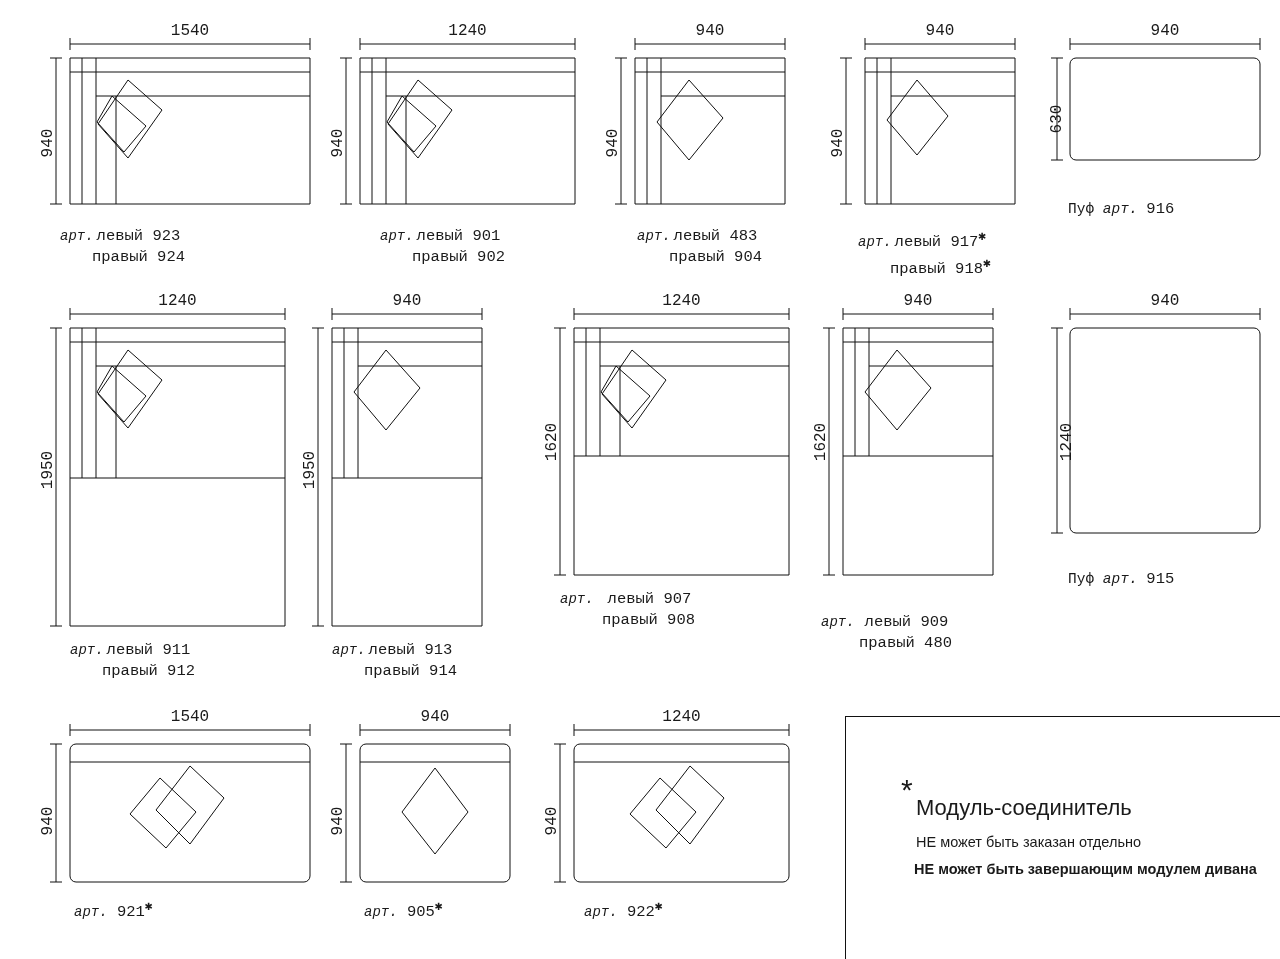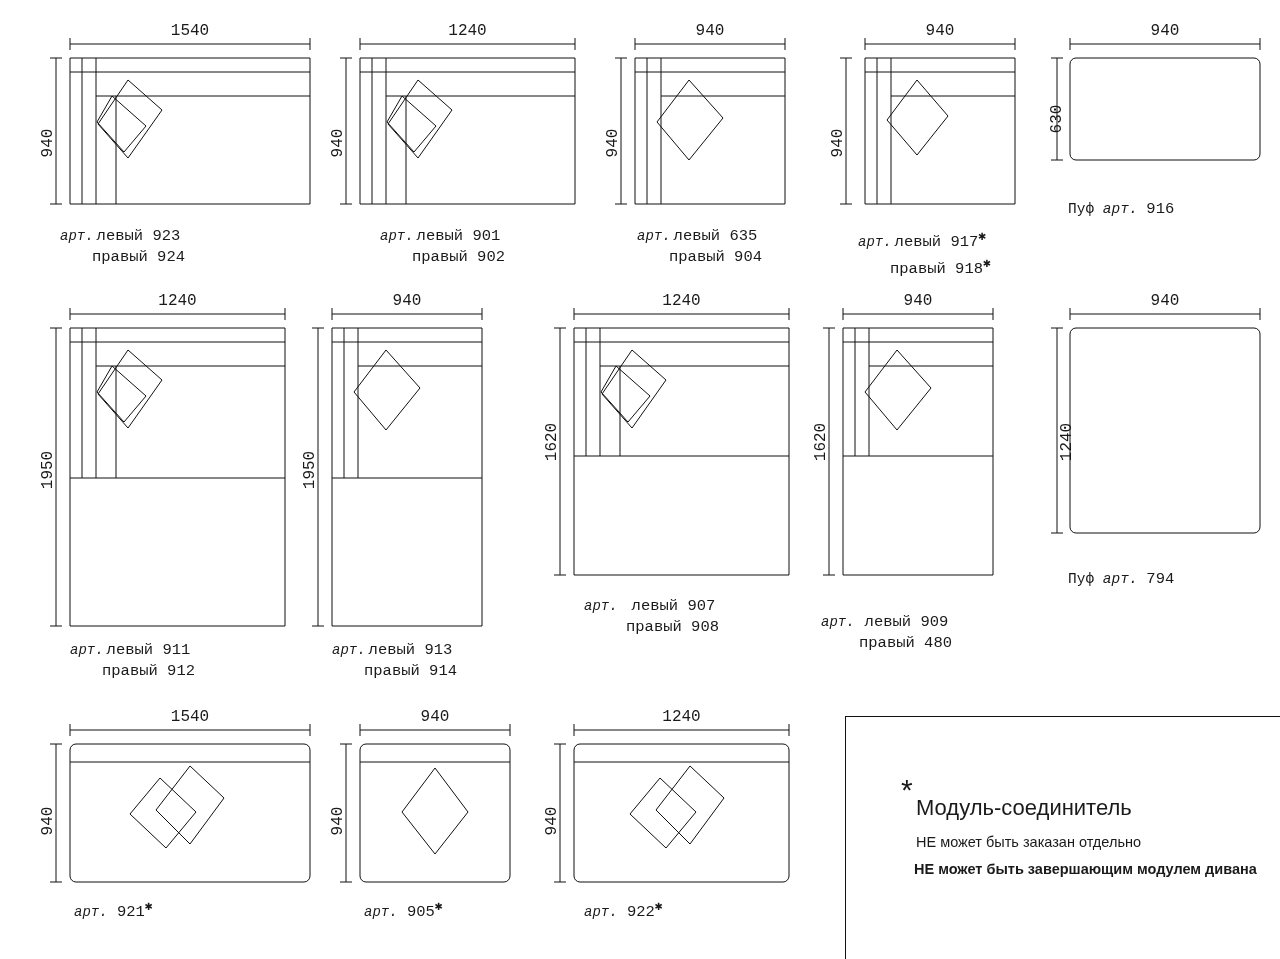--- a/index.html
+++ b/index.html
@@ -188,21 +188,21 @@
       <path class="ln" d="M50,58 H62"></path>
       <path class="ln" d="M50,204 H62"></path>
       <path class="body-fill" d="M70,58 H220 V204 H70 Z"></path>
       <path class="ln" d="M70,72 H220"></path>
       <path class="ln" d="M82,58 V204"></path>
       <path class="ln" d="M96,58 V204"></path>
       <path class="ln" d="M96,96 H220"></path>
       <path class="ln" d="M124,80 L158,118 L124,160 L92,122 Z"></path>
     </svg>
     <div class="caption" style="left:72px;top:226px;">
-      <span class="row"><span class="art">арт.</span><span class="pad">левый 635</span></span>
+      <span class="row"><span class="art">арт.</span><span class="pad">левый 483</span></span>
       <span class="row" style="padding-left:32px;"><span>правый 904</span></span>
     </div>
   </div>
 
   <div class="module" style="left:790px;top:0;width:270px;height:270px;">
     <div class="dim-top" style="left:75px;top:22px;width:150px;">940</div>
     <div class="dim-left" style="left:18px;top:134px;width:60px;text-align:center;">940</div>
     <svg width="270" height="230">
       <path class="ln" d="M75,44 H225"></path>
       <path class="ln" d="M75,38 V50"></path>
@@ -304,21 +304,21 @@
       <path class="body-fill" d="M62,50 H277 V297 H62 Z"></path>
       <path class="ln" d="M62,64 H277"></path>
       <path class="ln" d="M74,50 V178"></path>
       <path class="ln" d="M88,50 V178"></path>
       <path class="ln" d="M88,88 H277"></path>
       <path class="ln" d="M62,178 H277"></path>
       <path class="ln" d="M108,88 V178"></path>
       <path class="ln" d="M120,72 L154,102 L120,150 L90,116 Z"></path>
       <path class="ln" d="M104,88 L138,118 L116,144 L89,114 Z"></path>
     </svg>
-    <div class="caption" style="left:48px;top:318px;margin-left:24px;">
+    <div class="caption" style="left:48px;top:311px;">
       <span class="row"><span class="art">арт.</span><span class="pad" style="padding-left:14px">левый 907</span></span>
       <span class="row" style="padding-left:42px;"><span>правый 908</span></span>
     </div>
   </div>
 
   <div class="module" style="left:785px;top:278px;width:260px;height:380px;">
     <div class="dim-top" style="left:58px;top:14px;width:150px;">940</div>
     <div class="dim-left" style="left:-4px;top:155px;width:80px;text-align:center;">1620</div>
     <svg width="260" height="330">
       <path class="ln" d="M58,36 H208"></path>
@@ -348,21 +348,21 @@
       <path class="ln" d="M35,36 H225"></path>
       <path class="ln" d="M35,30 V42"></path>
       <path class="ln" d="M225,30 V42"></path>
       <path class="ln" d="M22,50 V255"></path>
       <path class="ln" d="M16,50 H28"></path>
       <path class="ln" d="M16,255 H28"></path>
       <path class="body-fill" d="M41,50 H219 a6,6 0 0 1 6,6 V249 a6,6 0 0 1 -6,6 H41 a6,6 0 0 1 -6,-6 V56 a6,6 0 0 1 6,-6 Z"></path>
     </svg>
     <div class="puf-label" style="left:33px;top:290px;">
       <span class="row">Пуф</span>
-      <span class="row"><span class="art">арт.</span>&nbsp;<span style="font-size:15.5px">794</span></span>
+      <span class="row"><span class="art">арт.</span>&nbsp;<span style="font-size:15.5px">915</span></span>
     </div>
   </div>
 
   <div class="module" style="left:0;top:700px;width:320px;height:255px;">
     <div class="dim-top" style="left:70px;top:8px;width:240px;">1540</div>
     <div class="dim-left" style="left:18px;top:112px;width:60px;text-align:center;">940</div>
     <svg width="320" height="210">
       <path class="ln" d="M70,30 H310"></path>
       <path class="ln" d="M70,24 V36"></path>
       <path class="ln" d="M310,24 V36"></path>

